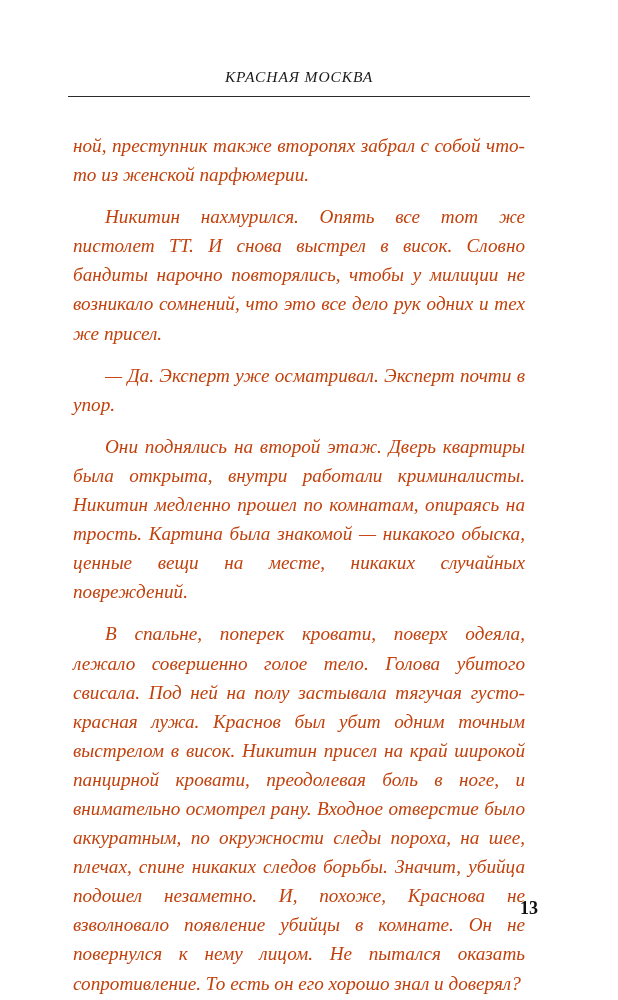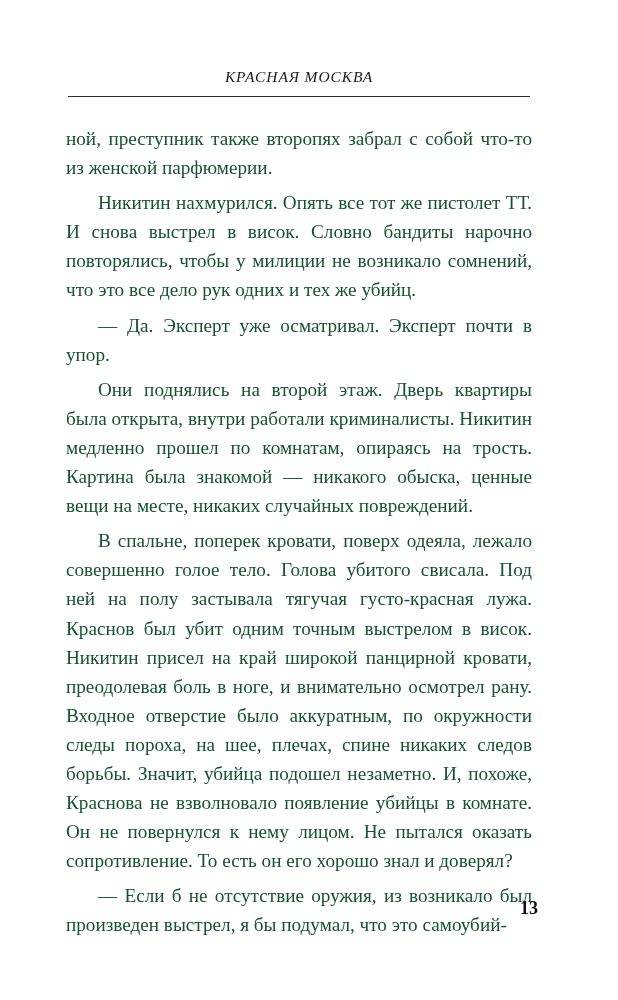--- a/index.html
+++ b/index.html
@@ -43,27 +43,28 @@
     height: 1px;
     background: #2b2b2b;
   }
   .body-text {
     position: absolute;
     top: 118px;
     left: 60px;
     width: 478px;
   }
   .body-text p {
-    margin: 6px;
+    margin: 13px;
     font-size: 19.2px;
     line-height: 29.1px;
     text-align: justify;
     text-justify: inter-word;
-    color: #14532d;
+    color: #c2410c;
     hyphens: manual;
+    font-style: italic;
   }
   .body-text p.indent {
     text-indent: 32px;
   }
   .body-text p.noindent {
     text-indent: 0;
   }
   .folio {
     position: absolute;
     top: 898px;
@@ -79,21 +80,21 @@
 <body>
 
 <div class="page">
 
   <div class="running-head">Красная Москва</div>
 
   <div class="head-rule"></div>
 
   <div class="body-text">
     <p class="noindent">ной, преступник также второпях забрал с собой что-то из женской парфюмерии.</p>
-    <p class="indent">Никитин нахмурился. Опять все тот же пистолет ТТ. И снова выстрел в висок. Словно бандиты нарочно повторялись, чтобы у милиции не возникало сомнений, что это все дело рук одних и тех же убийц.</p>
+    <p class="indent">Никитин нахмурился. Опять все тот же пистолет ТТ. И снова выстрел в висок. Словно бандиты нарочно повторялись, чтобы у милиции не возникало сомнений, что это все дело рук одних и тех же присел.</p>
     <p class="indent">— Да. Эксперт уже осматривал. Эксперт почти в упор.</p>
     <p class="indent">Они поднялись на второй этаж. Дверь квартиры была открыта, внутри работали криминалисты. Никитин медленно прошел по комнатам, опираясь на трость. Картина была знакомой — никакого обыска, ценные вещи на месте, никаких случайных повреждений.</p>
     <p class="indent">В спальне, поперек кровати, поверх одеяла, лежало совершенно голое тело. Голова убитого свисала. Под ней на полу застывала тягучая густо-красная лужа. Краснов был убит одним точным выстрелом в висок. Никитин присел на край широкой панцирной кровати, преодолевая боль в ноге, и внимательно осмотрел рану. Входное отверстие было аккуратным, по окружности следы пороха, на шее, плечах, спине никаких следов борьбы. Значит, убийца подошел незаметно. И, похоже, Краснова не взволновало появление убийцы в комнате. Он не повернулся к нему лицом. Не пытался оказать сопротивление. То есть он его хорошо знал и доверял?</p>
     <p class="indent">— Если б не отсутствие оружия, из возникало был произведен выстрел, я бы подумал, что это самоубий-</p>
   </div>
 
   <div class="folio">13</div>
 
 </div>
 

